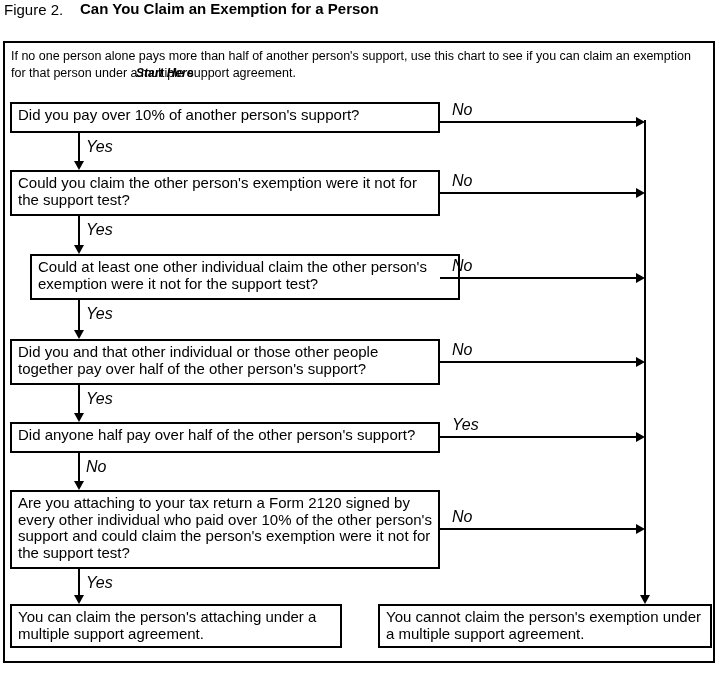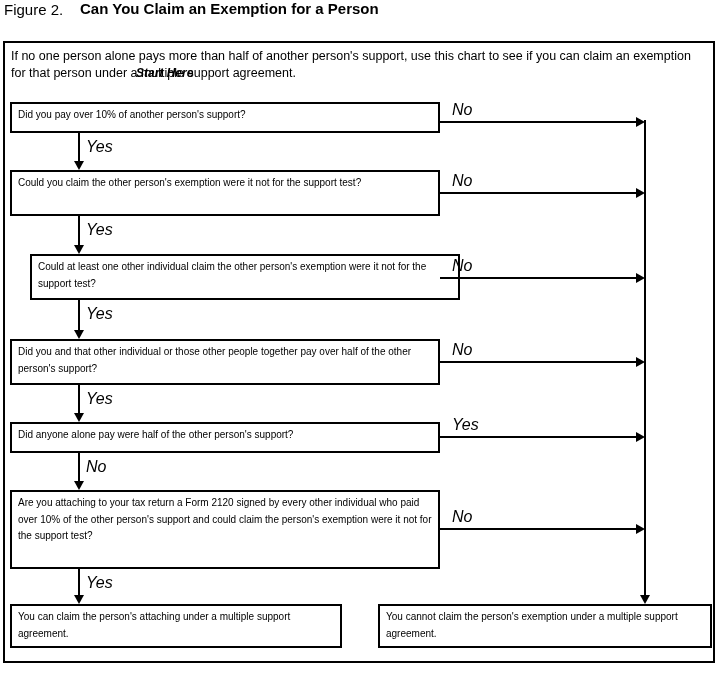--- a/index.html
+++ b/index.html
@@ -74,21 +74,21 @@
     position: absolute;
     border: 2px solid #000000;
     box-sizing: border-box;
     background: #ffffff;
   }
   .node-box .node-text {
     position: absolute;
     left: 6px;
     top: 3px;
     right: 4px;
-    font-size: 10px;
+    font-size: 15px;
     line-height: 16.5px;
   }
   .terminal-box { border-width: 2px; }
 
   
   .vline {
     position: absolute;
     width: 2px;
     background: #000000;
   }
@@ -142,21 +142,21 @@
 
 <div class="node-box" style="left:10px; top:254px; width:430px; height:46px;margin-left:20px;">
   <div class="node-text">Could at least one other individual claim the other person's exemption were it not for the support test?</div>
 </div>
 
 <div class="node-box" style="left:10px; top:339px; width:430px; height:46px;">
   <div class="node-text">Did you and that other individual or those other people together pay over half of the other person's support?</div>
 </div>
 
 <div class="node-box" style="left:10px; top:422px; width:430px; height:31px;">
-  <div class="node-text">Did anyone alone pay were half of the other person's support?</div>
+  <div class="node-text">Did anyone half pay over half of the other person's support?</div>
 </div>
 
 <div class="node-box" style="left:10px; top:490px; width:430px; height:79px;">
   <div class="node-text">Are you attaching to your tax return a Form 2120 signed by every other individual who paid over 10% of the other person's support and could claim the person's exemption were it not for the support test?</div>
 </div>
 
 <div class="node-box terminal-box" style="left:10px; top:604px; width:332px; height:44px;">
   <div class="node-text">You can claim the person's attaching under a multiple support agreement.</div>
 </div>
 

